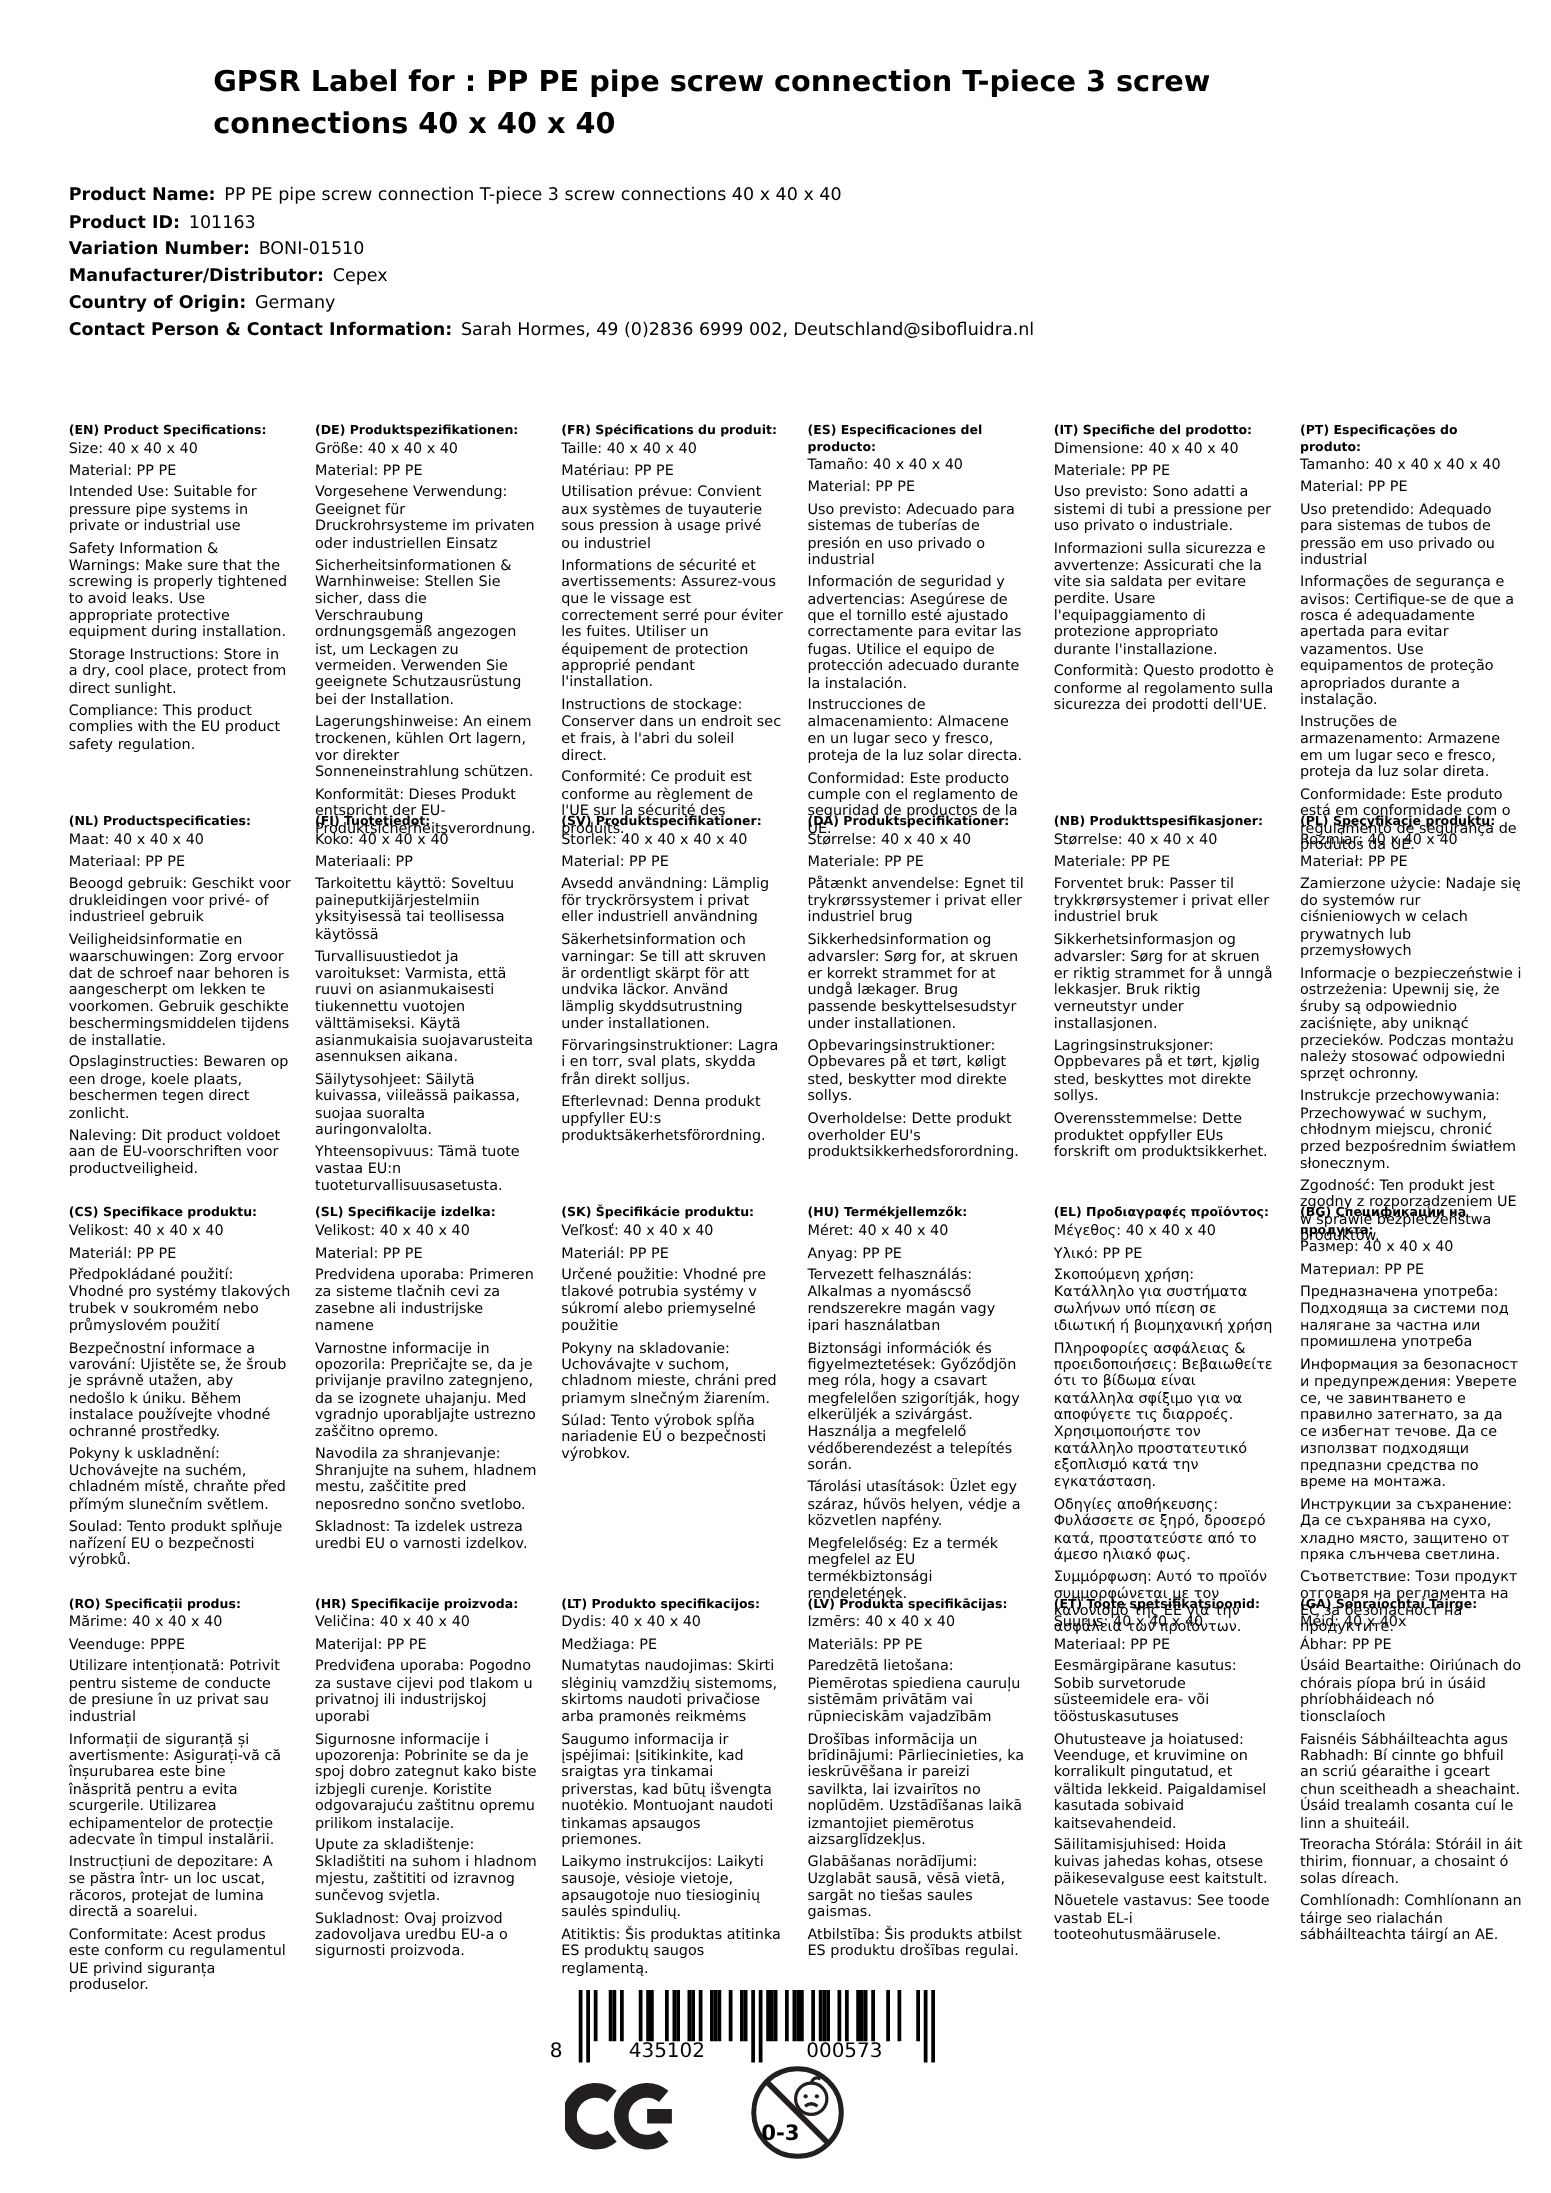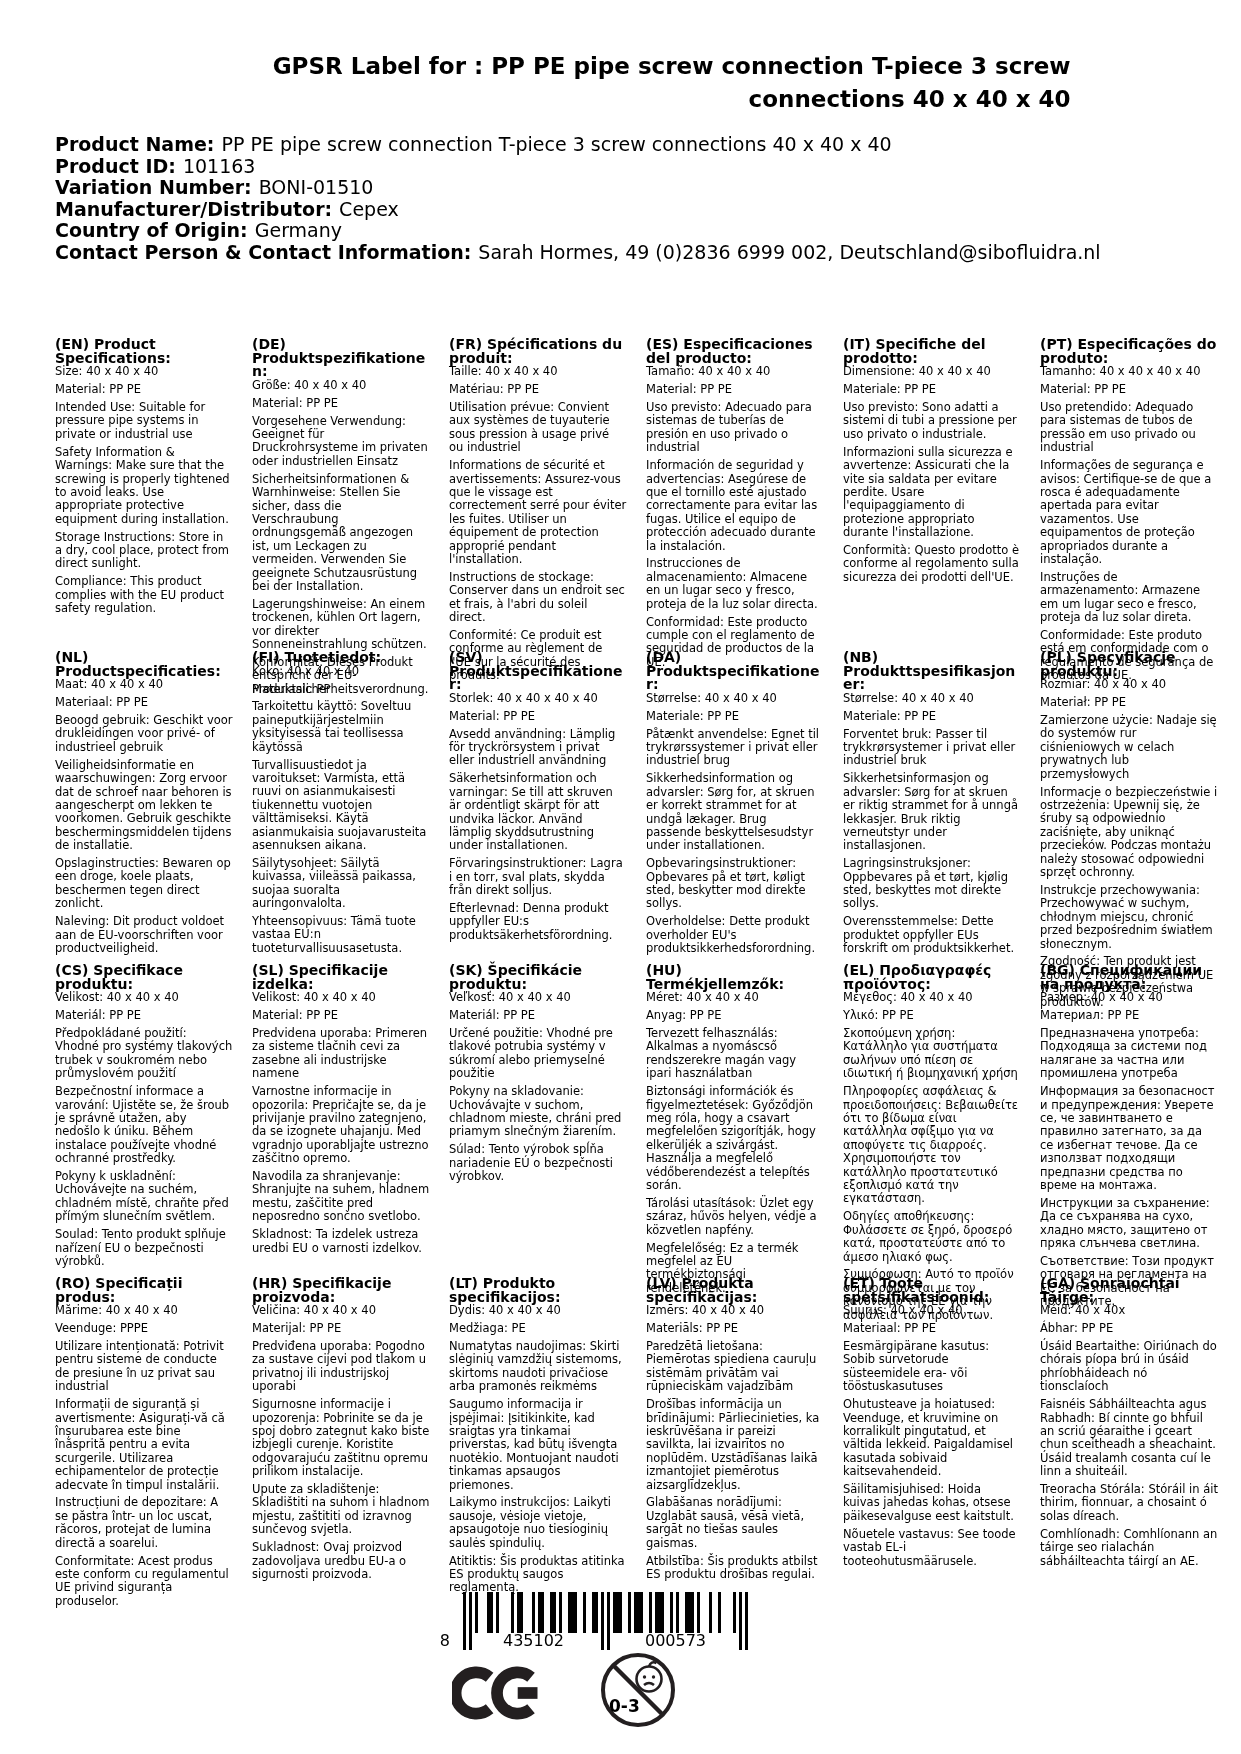--- a/index.html
+++ b/index.html
@@ -3,34 +3,34 @@
 <meta charset="utf-8">
 <style>
   html,body{margin:0;padding:0;}
   body{
     width:1241px;height:1754px;position:relative;background:#ffffff;color:#000;
     font-family:"DejaVu Sans","Liberation Sans",sans-serif;
     -webkit-font-smoothing:antialiased;
   }
   .page{position:absolute;inset:0;}
   .title{
-    position:absolute;top:50px;left:0;right:0;text-align:right;
+    position:absolute;top:50px;left:0;right:0;text-align:left;
     font-weight:bold;font-size:23px;line-height:1.42;
   }
   .title > div{max-width:900px;margin:0 auto;}
-  .info{position:absolute;left:55px;top:134px;font-size:19px;line-height:21.5px;}
+  .info{position:absolute;left:55px;top:146px;font-size:14px;line-height:21.5px;}
   .info-row .label{font-weight:bold;}
   .info-row .value{margin-left:7px;}
   .grid{
     position:absolute;left:55px;top:338px;
     display:grid;grid-template-columns:repeat(6,178px);column-gap:19px;
     grid-auto-rows:313px;
   }
   .block{font-size:11.5px;line-height:13.4px;overflow-wrap:break-word;}
-  .bh{font-weight:bold;font-size:14px;line-height:13.6px;}
+  .bh{font-weight:bold;font-size:10px;line-height:13.6px;}
   .bp p{margin:4.5px 0 0 0;}
   .bp p:first-child{margin-top:0;}
   .barcode{position:absolute;left:392px;top:1584px;}
   .barcode text{font-family:"DejaVu Sans","Liberation Sans",sans-serif;font-size:16px;fill:#000;}
   .ce{position:absolute;left:452px;top:1664px;}
   .age{position:absolute;left:598px;top:1650px;}
   .age text{font-family:"DejaVu Sans","Liberation Sans",sans-serif;font-weight:bold;}
 </style>
 </head>
 <body>

